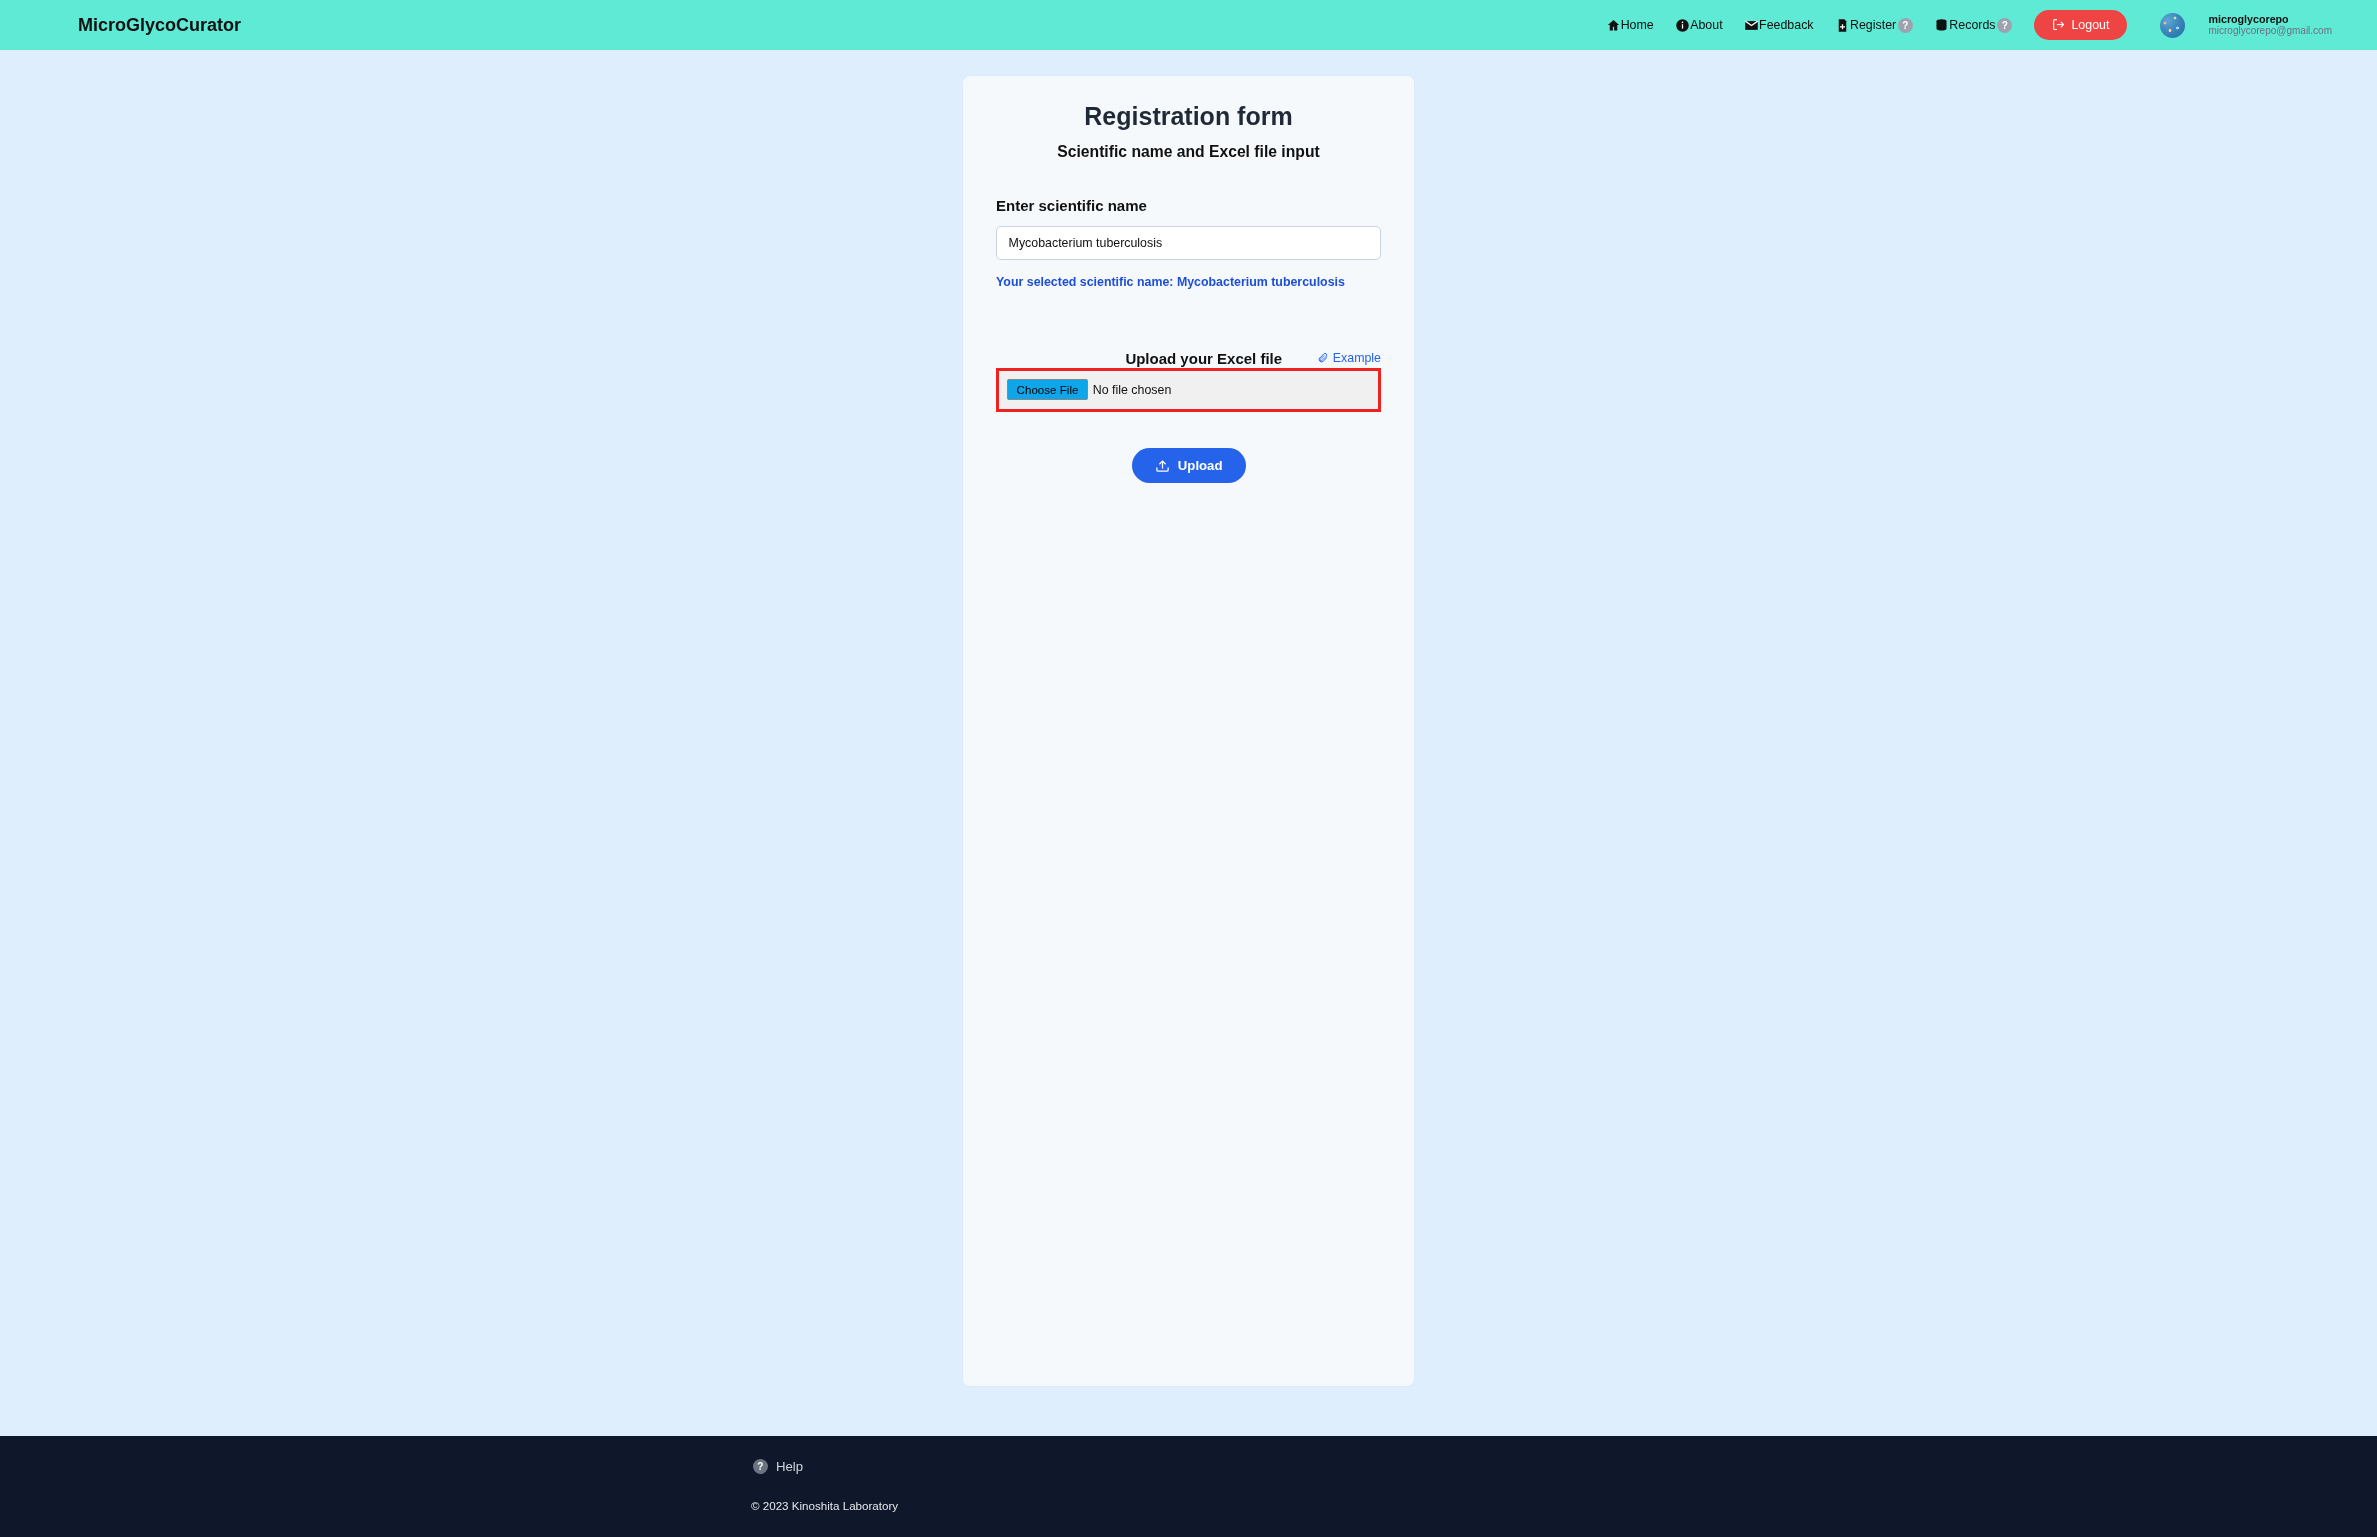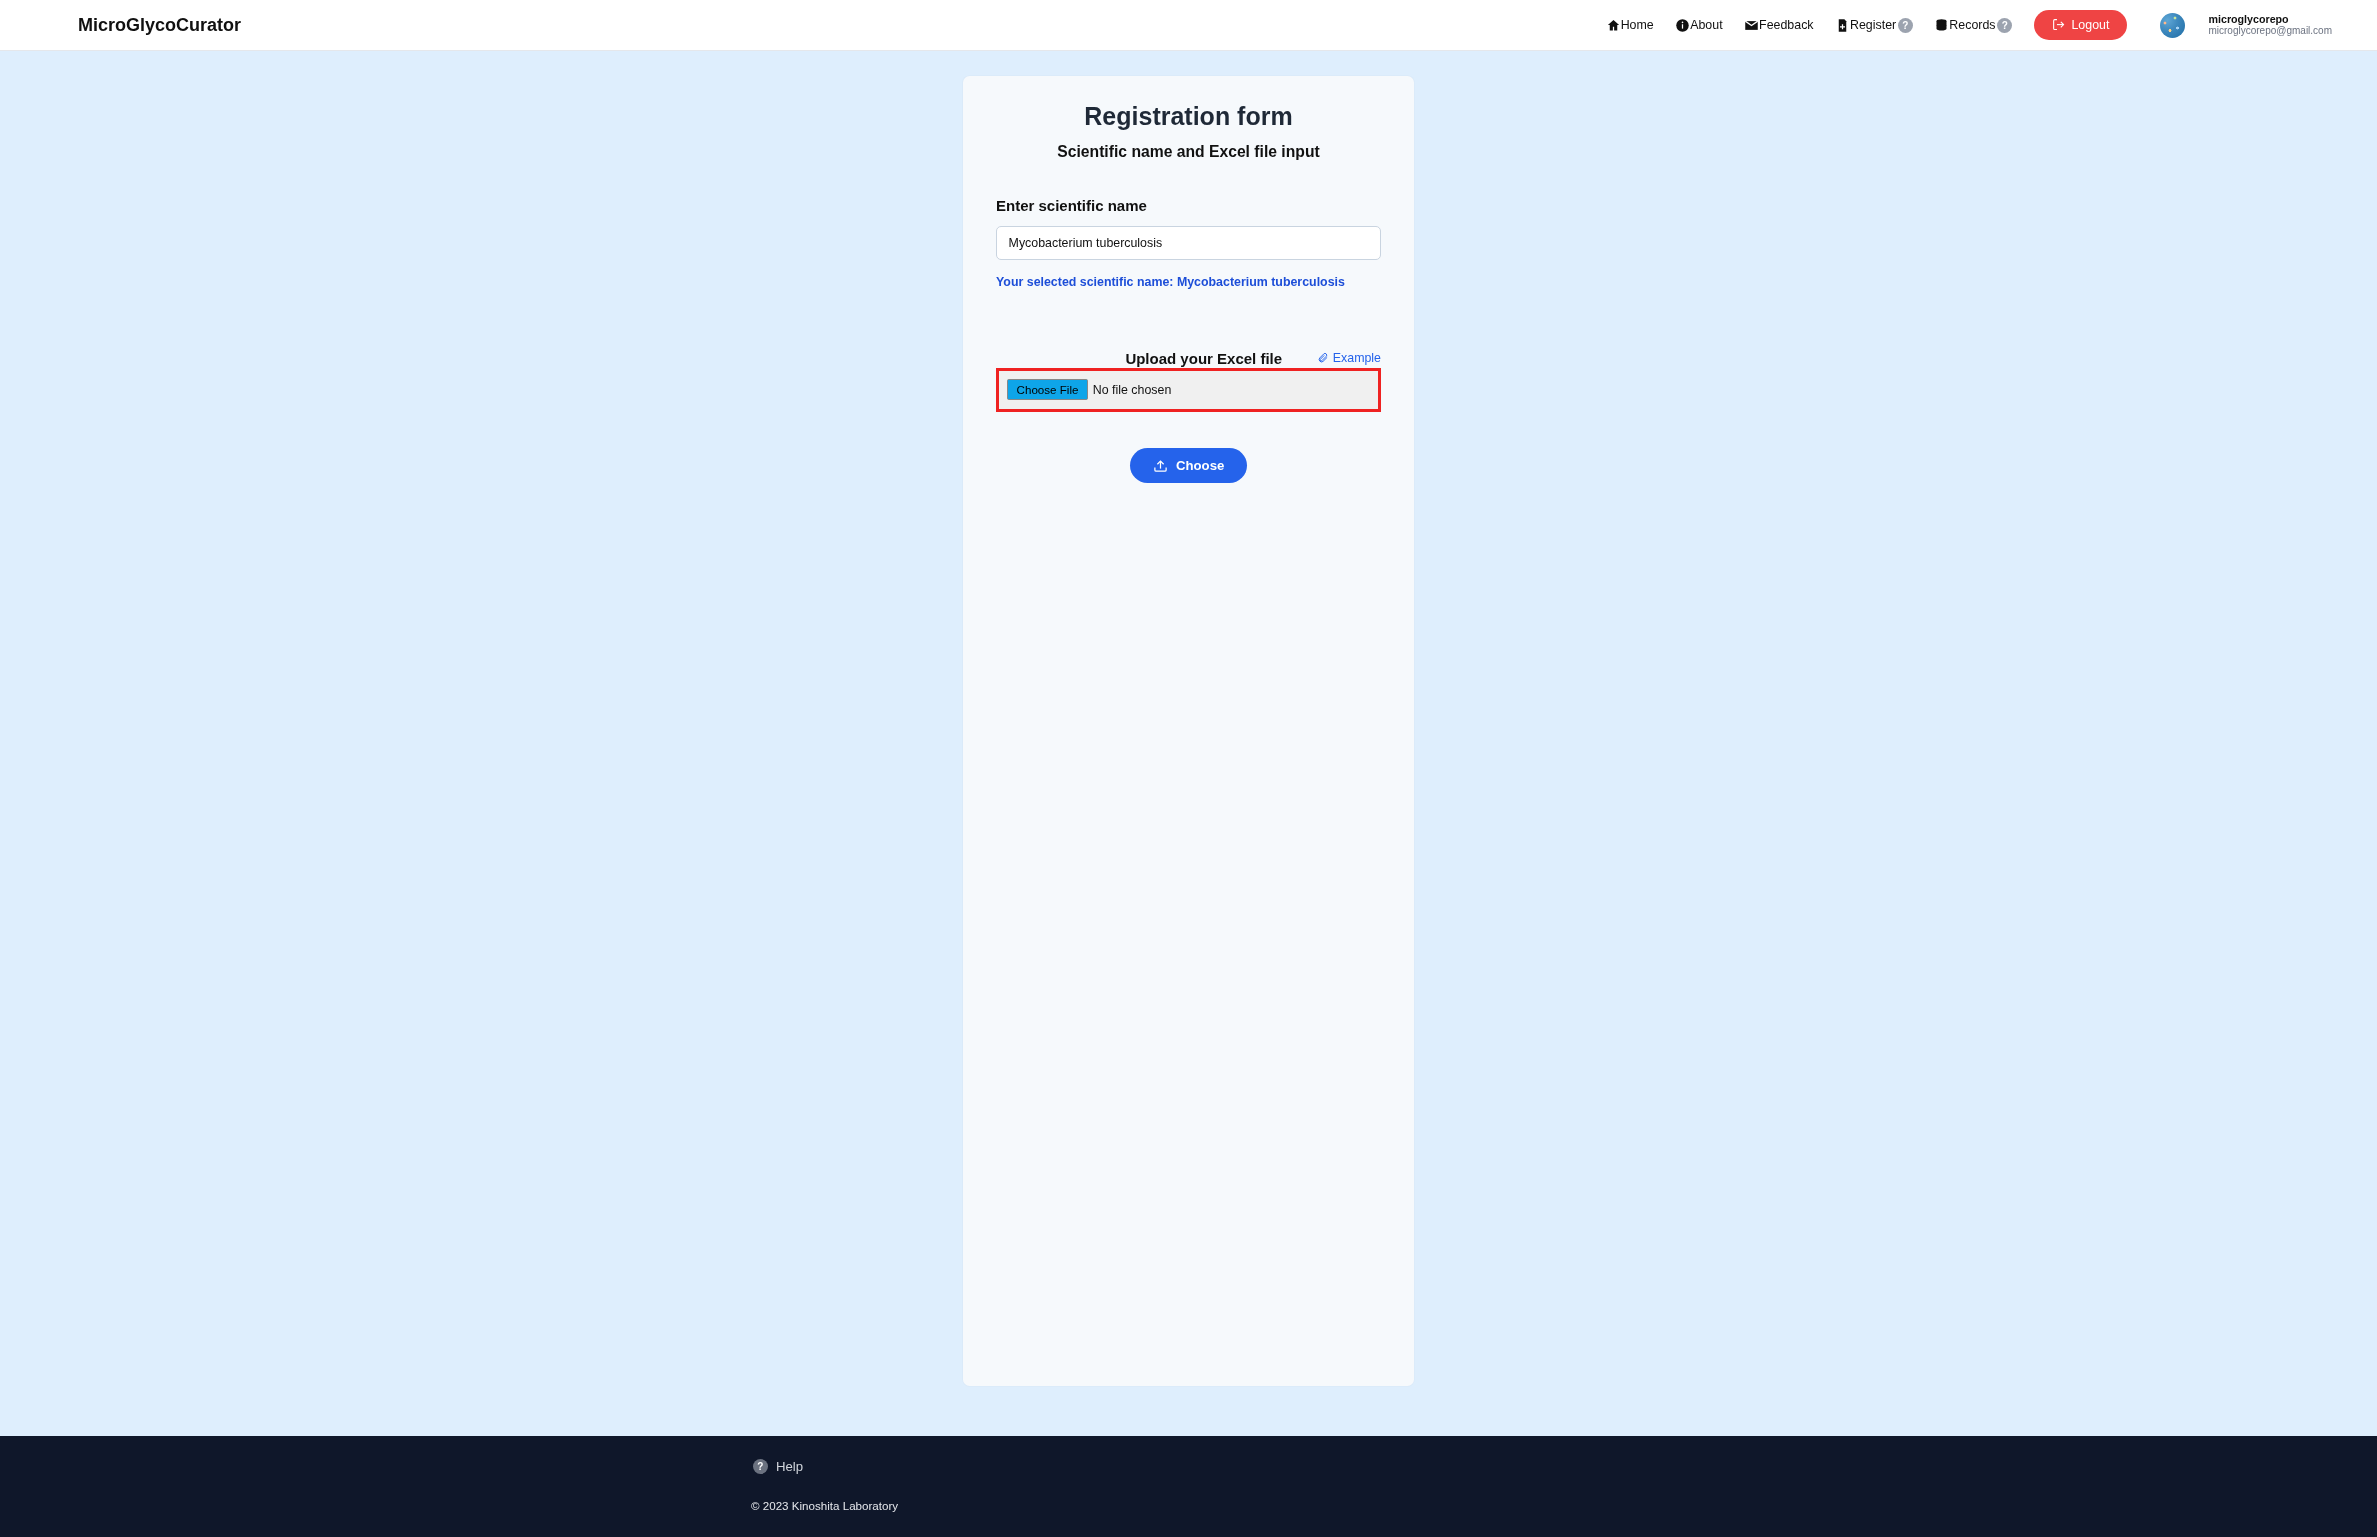--- a/index.html
+++ b/index.html
@@ -8,21 +8,21 @@
       box-sizing: border-box;
     }
     body {
       font-family: -apple-system, BlinkMacSystemFont, "Segoe UI", Helvetica, Arial, sans-serif;
       background: #deeefd;
       min-height: 100vh;
       display: flex;
       flex-direction: column;
     }
     .header {
-      background: #ffffff;
+      background: #5eead4;
       display: flex;
       align-items: center;
       padding: 0 20px;
       height: 51px;
       border-bottom: 0.8px solid #e5e7eb;
     }
     .brand {
       font-size: 18px;
       font-weight: 800;
       color: #111;
@@ -369,21 +369,21 @@
       <span class="file-status">No file chosen</span>
     </div>
 
     <div class="submit-row">
       <button class="submit-btn">
         <svg viewBox="0 0 24 24" fill="none" stroke="#fff" stroke-width="2">
           <path d="M21 15v4a2 2 0 0 1-2 2H5a2 2 0 0 1-2-2v-4"></path>
             <polyline points="7 10 12 5 17 10"></polyline>
             <line x1="12" y1="5" x2="12" y2="17"></line>
         </svg>
-        <span>Choose</span>
+        <span>Upload</span>
       </button>
     </div>
   </div>
 </div>
 
 <footer class="footer">
   <div class="footer-inner">
     <div class="footer-help">
       <span class="help-badge">?</span>
       <span>Help</span>

